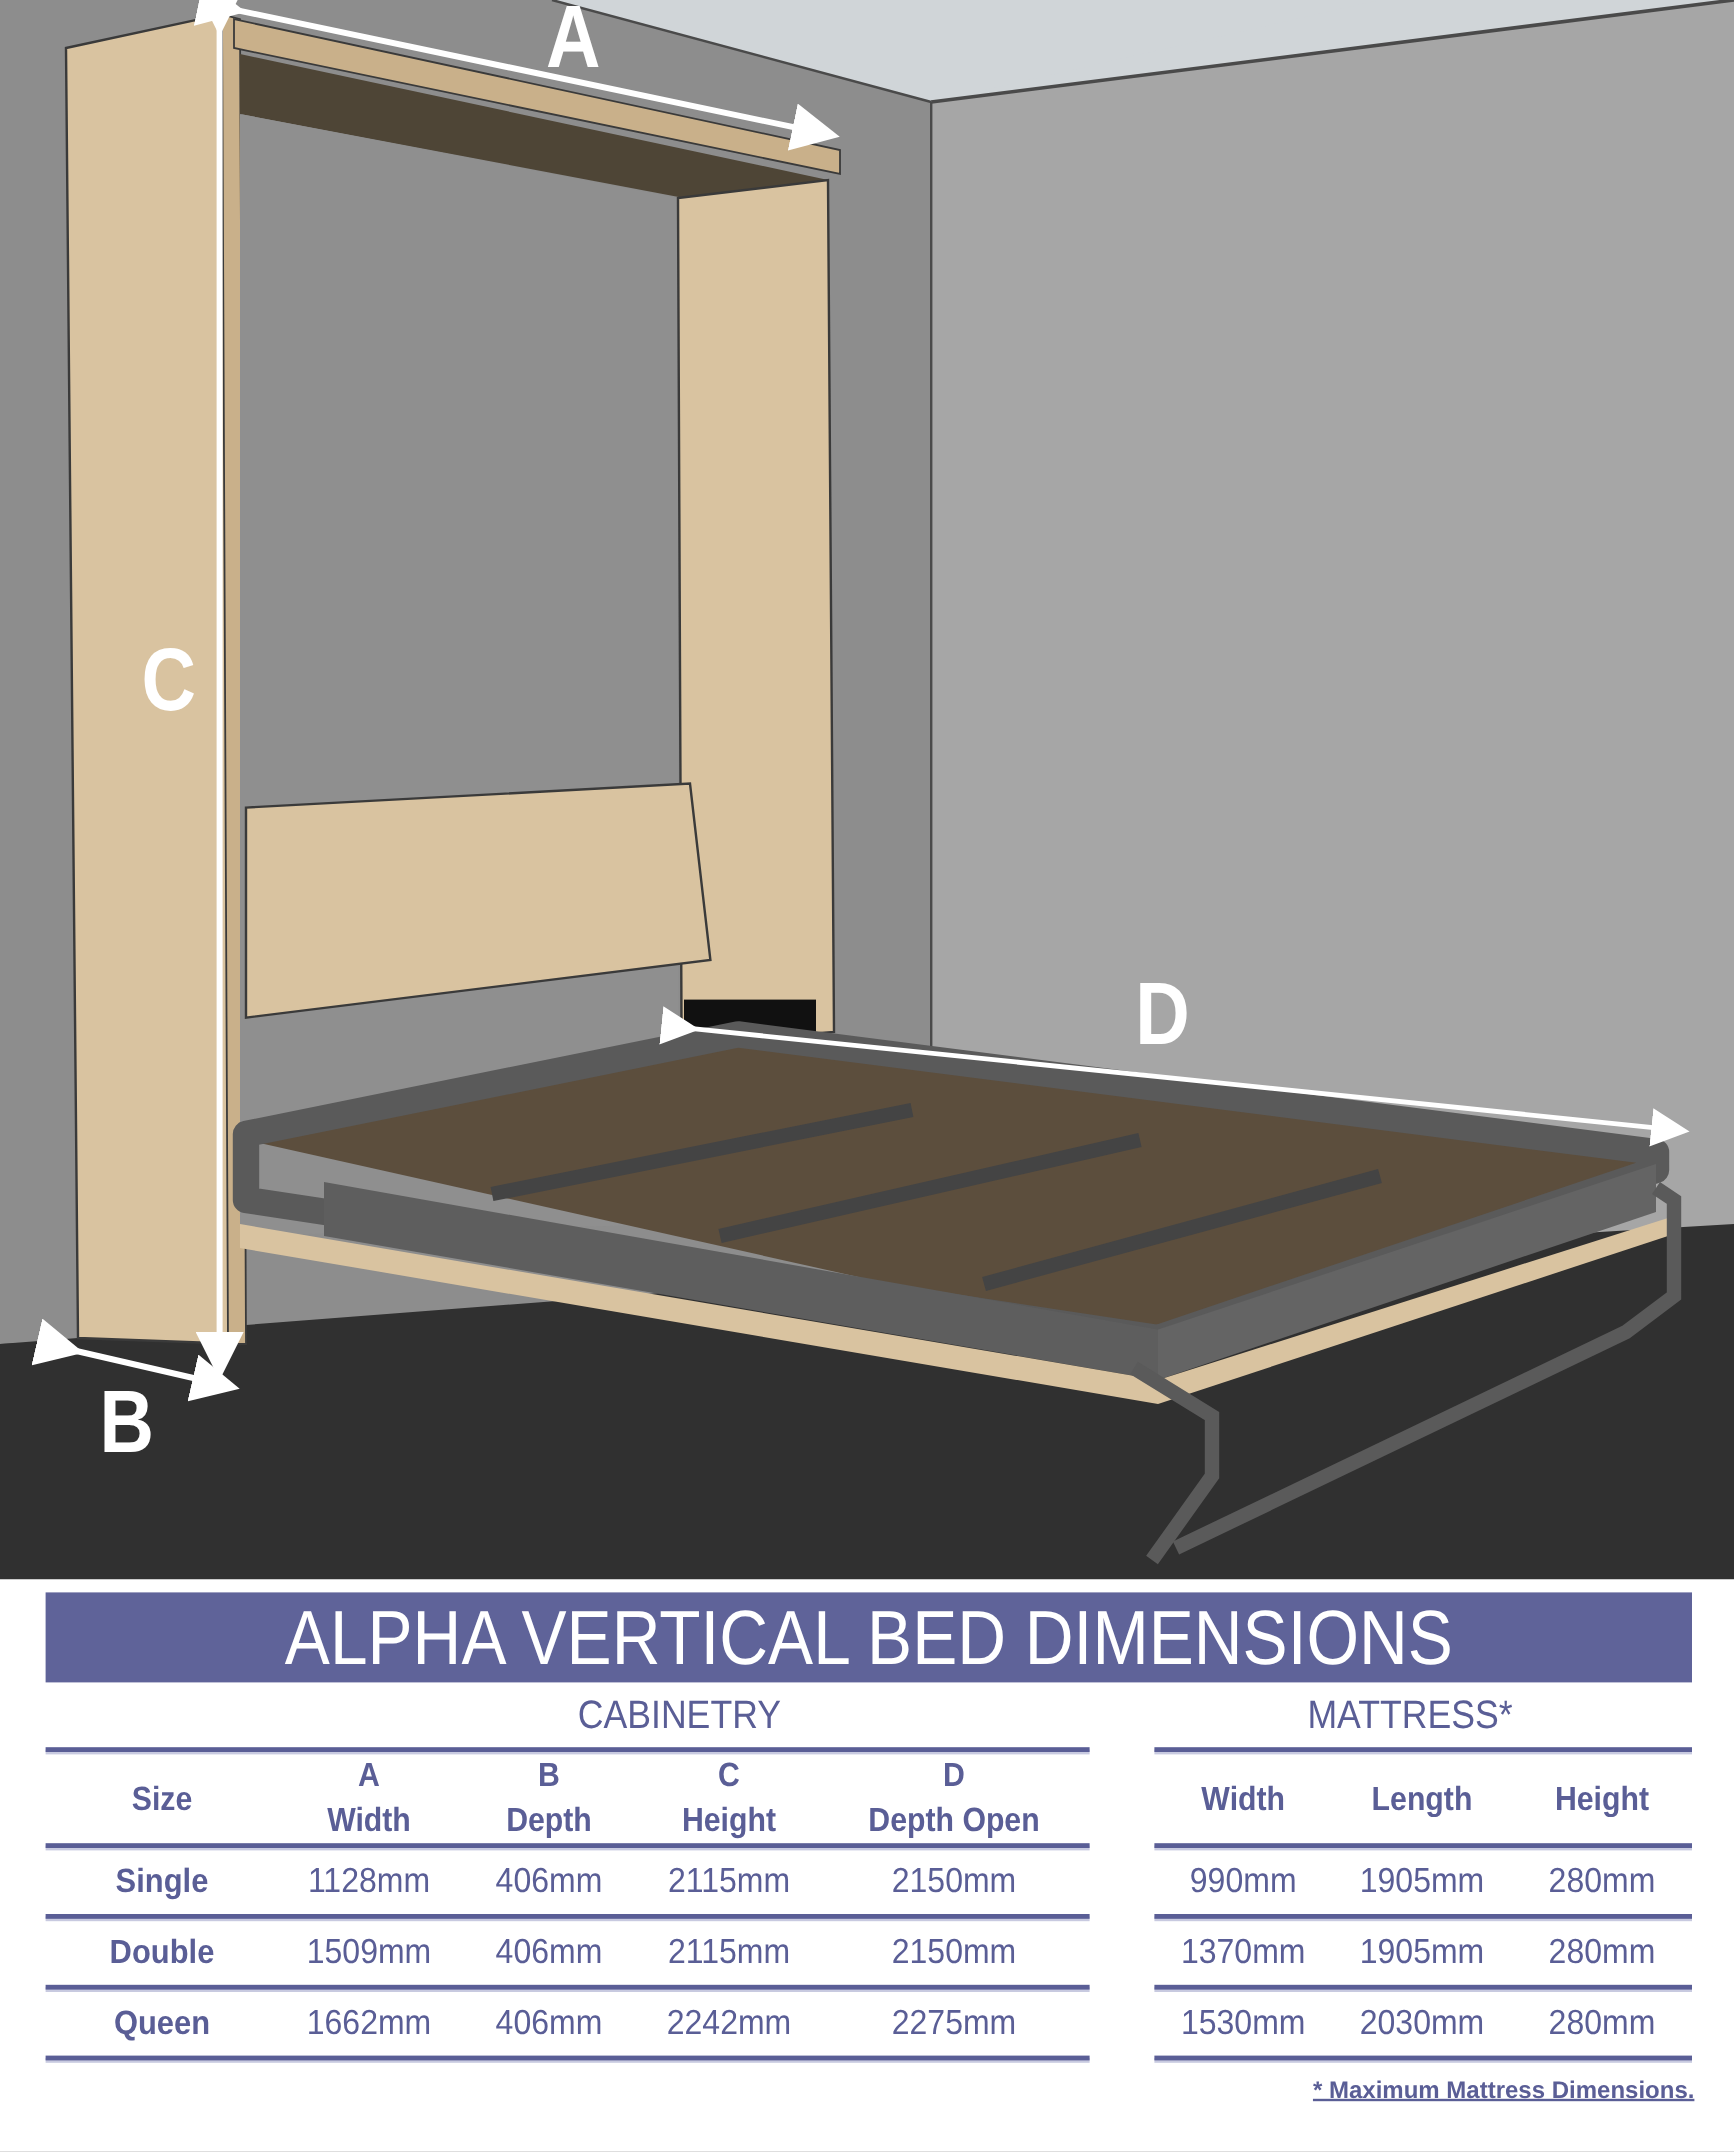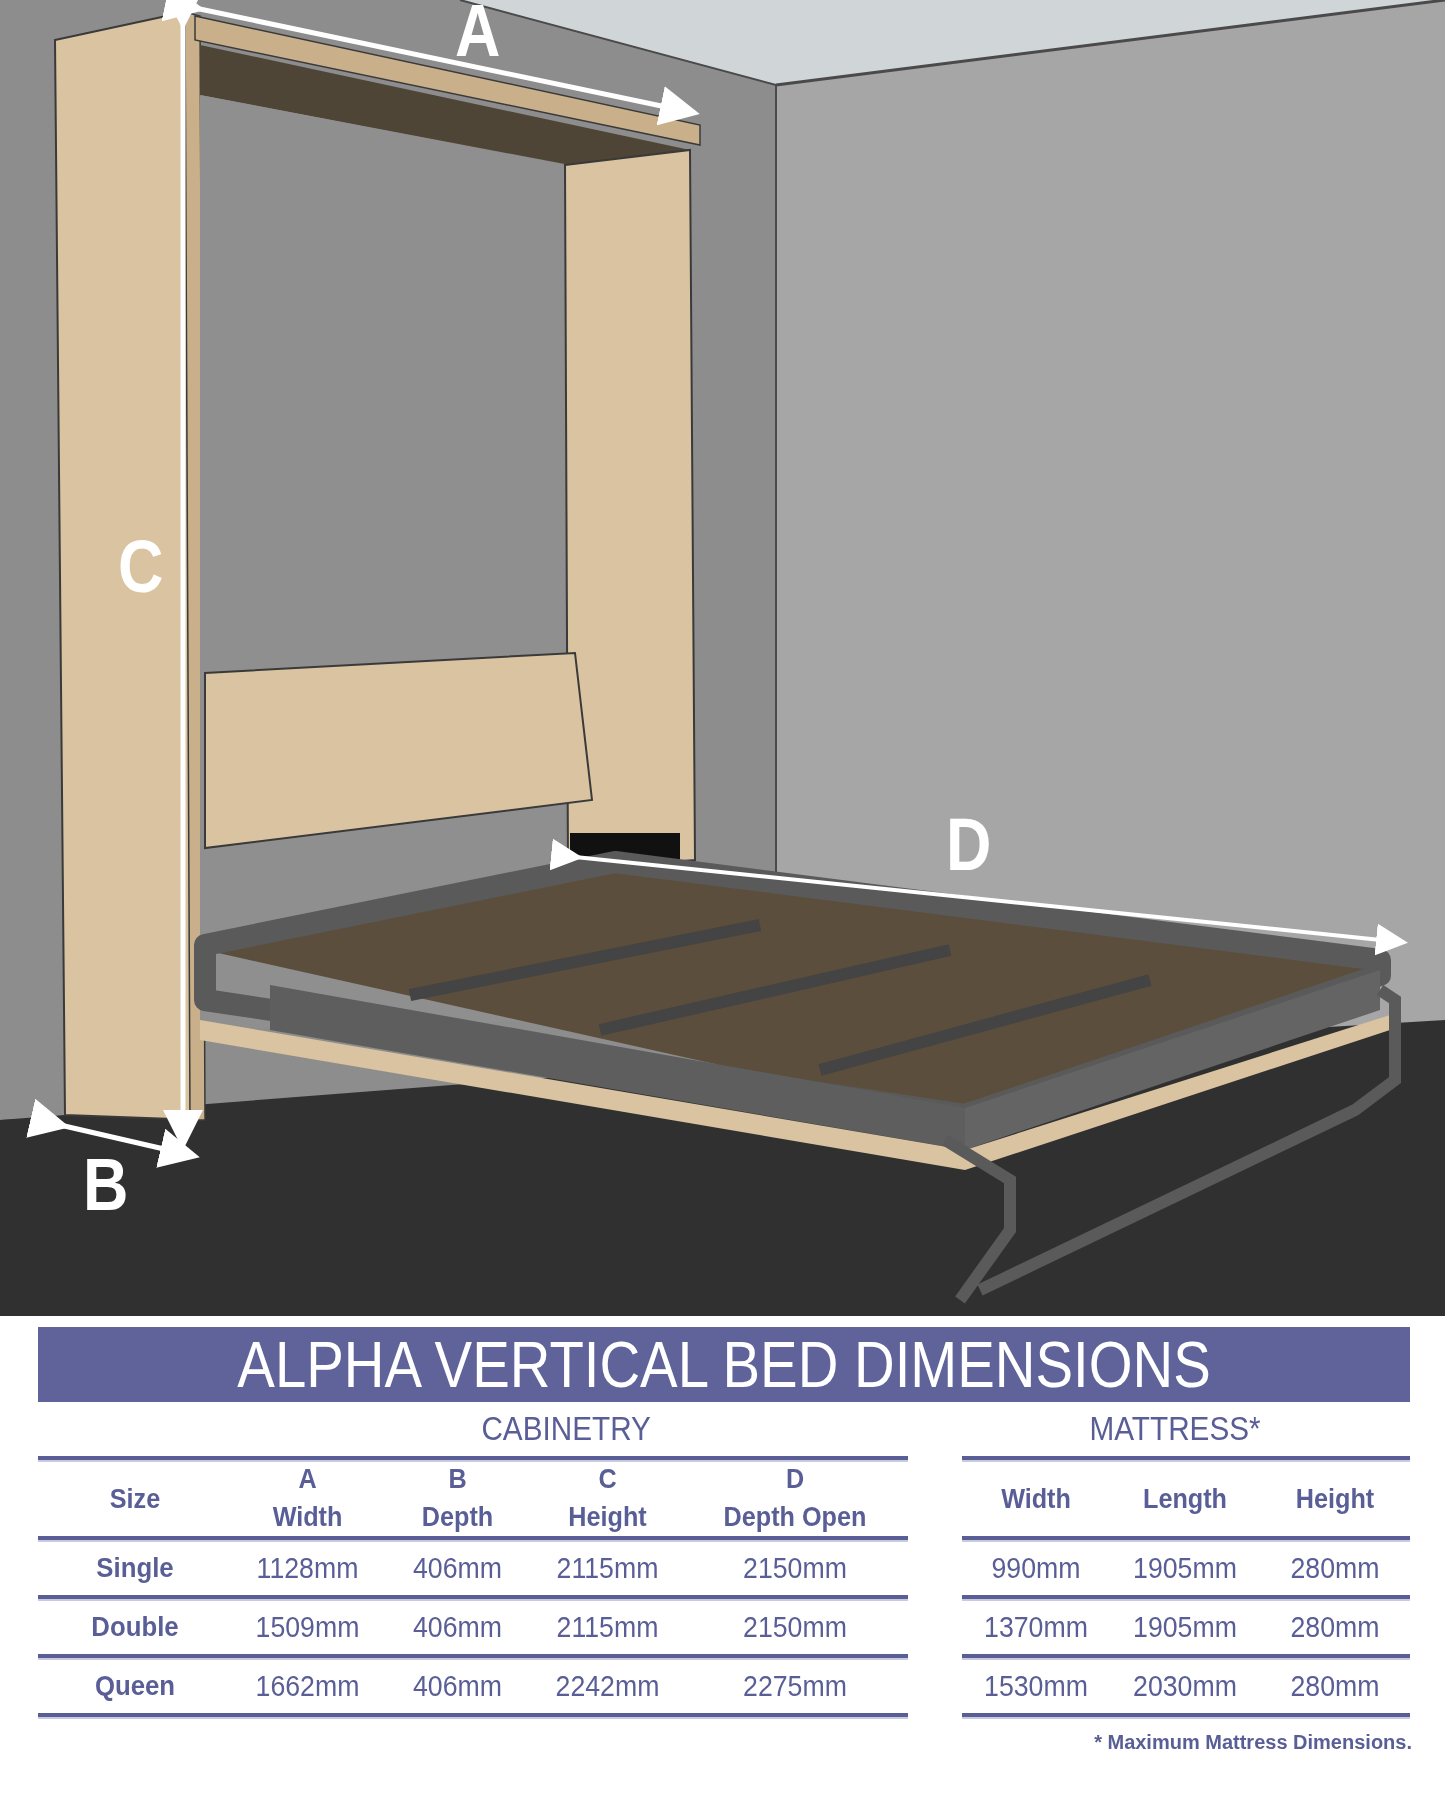--- a/index.html
+++ b/index.html
@@ -7,21 +7,21 @@
   .illustration{position:absolute;left:0;top:0;width:1445px;height:1316px;overflow:hidden;background:#2f2f2f;}
   .illustration svg{display:block;}
   .dim-label{position:absolute;color:#ffffff;font-family:"Liberation Sans",sans-serif;font-weight:bold;font-size:74px;line-height:1;transform:scaleX(0.85);transform-origin:left top;}
   .banner{position:absolute;left:38px;top:1327px;width:1372px;height:75px;background:#5f6399;color:#ffffff;display:flex;align-items:center;justify-content:center;}
   .banner span{font-family:"Liberation Sans",sans-serif;font-size:64px;letter-spacing:0px;transform:scaleX(0.88);display:inline-block;white-space:nowrap;}
   .section-title{position:absolute;color:#5a5e96;font-size:33px;font-family:"Liberation Sans",sans-serif;transform:scaleX(0.9);white-space:nowrap;}
   .rule{position:absolute;height:4px;background:#5a5e96;box-shadow:0 2px 0 #c8cae0;}
   .hdr{position:absolute;color:#5a5e96;font-weight:bold;font-size:28px;text-align:center;line-height:38px;transform:scaleX(0.9);white-space:nowrap;}
   .cell{position:absolute;color:#5a5e96;font-size:29px;text-align:center;line-height:40px;white-space:nowrap;transform:scaleX(0.92);}
   .cell.rowhead{font-weight:bold;font-size:28px;}
-  .footnote{position:absolute;right:33px;top:1731px;color:#5a5e96;font-weight:bold;font-size:20px;white-space:nowrap;}
+  .footnote{position:absolute;right:33px;top:1731px;color:#5a5e96;font-weight:bold;font-size:20px;white-space:nowrap;text-decoration:underline;}
 </style>
 </head>
 <body>
 
 <div class="illustration">
   <svg width="1445" height="1316" viewBox="0 0 1445 1316">
     <defs>
       <marker id="ah" markerWidth="8" markerHeight="8" refX="6" refY="4" orient="auto" markerUnits="strokeWidth">
         <path d="M0,0 L8,4 L0,8 z" fill="#ffffff"></path>
       </marker>

